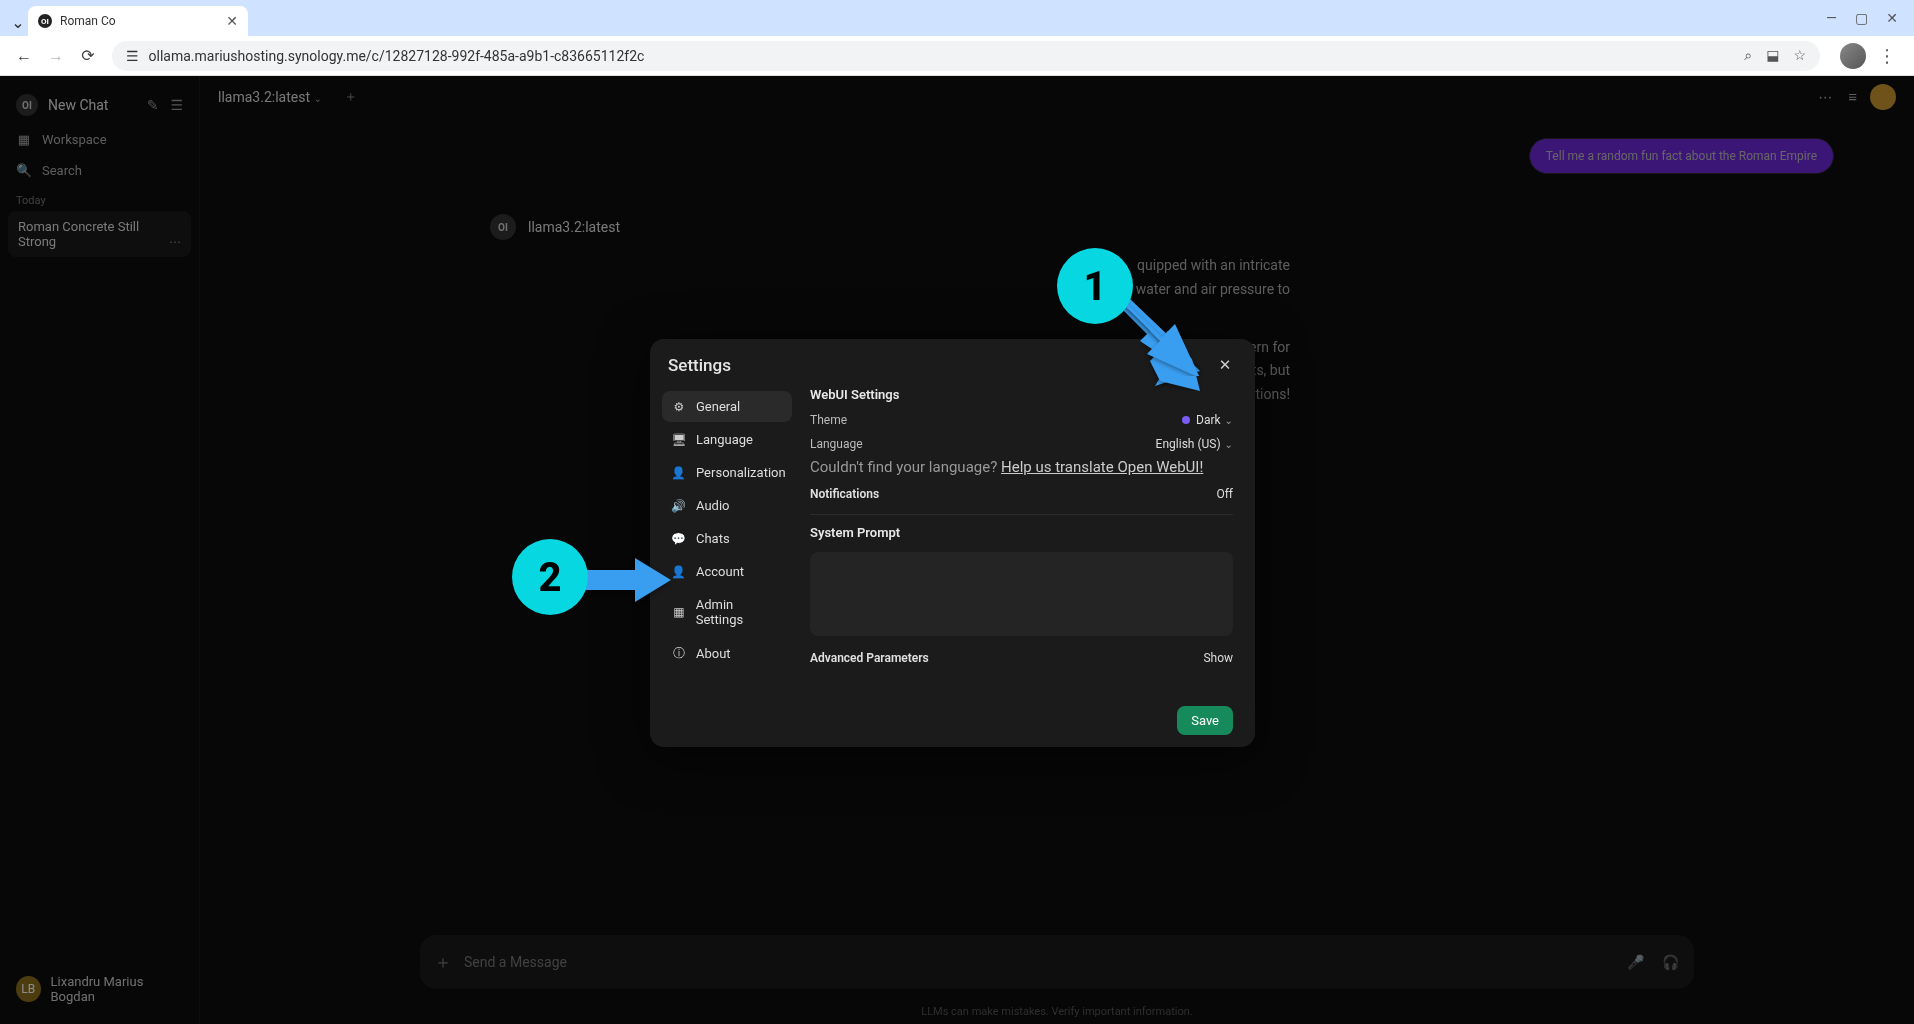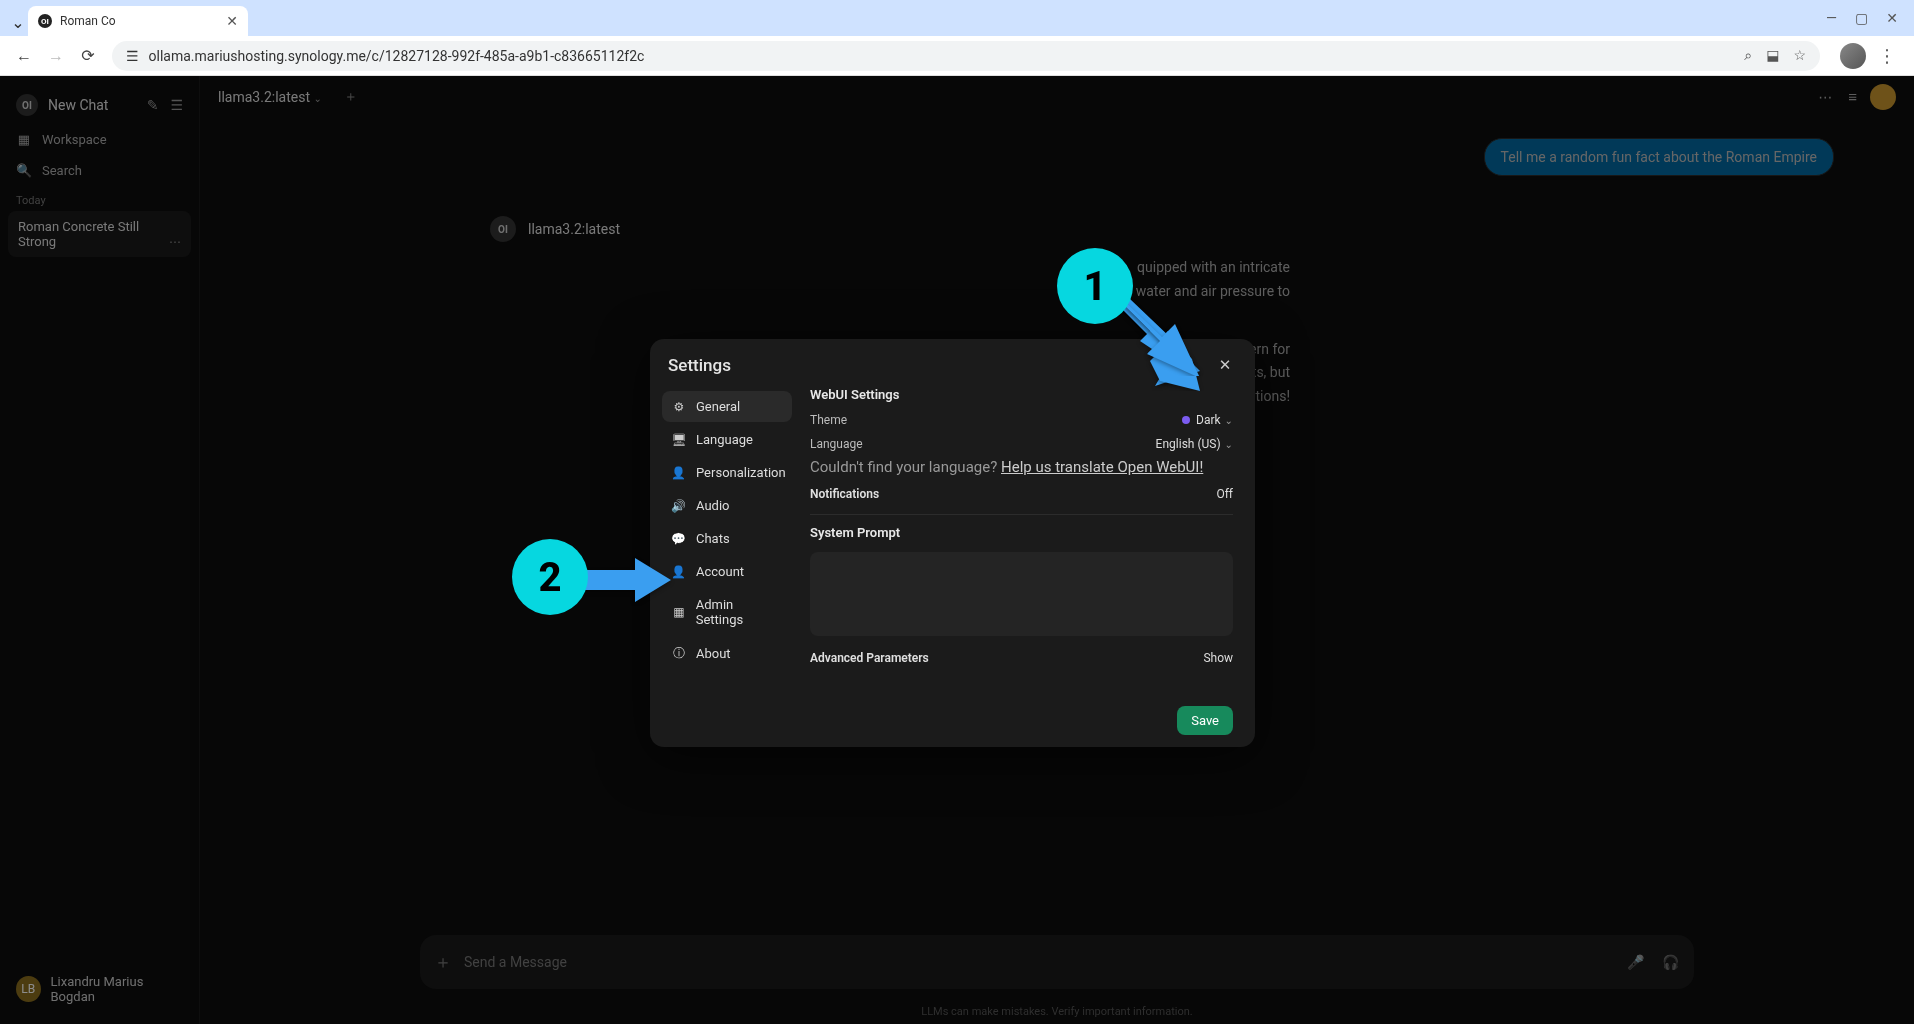--- a/index.html
+++ b/index.html
@@ -37,21 +37,21 @@
     .chat-item-more { color:#888; font-size:12px; }
     .sb-user { margin-top:auto; display:flex; align-items:center; gap:10px; padding:10px 8px; font-size:13px; color:#ccc; }
     .sb-avatar { width:26px; height:26px; border-radius:50%; background:#8a6d1e; display:flex; align-items:center; justify-content:center; font-size:12px; color:#fff; }
     
     .main { flex:1; display:flex; flex-direction:column; position:relative; }
     .topbar { height:42px; display:flex; align-items:center; padding:0 18px; gap:22px; font-size:14px; color:#ddd; }
     .topbar-right { margin-left:auto; display:flex; gap:16px; align-items:center; color:#aaa; }
     .tb-avatar { width:26px; height:26px; border-radius:50%; background:#c8962e; }
     
     .chat-area { flex:1; padding: 20px 40px; overflow:hidden; color:#aaa; font-size:14px; position:relative; }
-    .user-msg { max-width:760px; margin-left:auto; background:#0369a1; border:1px solid #2a2a2a; border-radius:18px; padding:10px 16px; font-size:14px; color:#bbb; width:fit-content; }
+    .user-msg { max-width:760px; margin-left:auto; background:#6d28d9; border:1px solid #2a2a2a; border-radius:18px; padding:10px 16px; font-size:12px; color:#bbb; width:fit-content; }
     .assistant-block { margin-top:40px; max-width:800px; margin-left:250px; }
     .assistant-header { display:flex; align-items:center; gap:12px; margin-bottom:14px; }
     .assistant-avatar { width:26px; height:26px; border-radius:50%; background:#333; display:flex; align-items:center; justify-content:center; font-size:10px; color:#ccc; font-weight:bold; }
     .assistant-text { color:#aaa; font-size:14px; line-height:1.7; }
     
     .composer { height:54px; margin:0 220px 16px; background:#1a1a1a; border-radius:16px; display:flex; align-items:center; padding:0 14px; gap:12px; color:#777; font-size:14px; }
     .composer-right { margin-left:auto; display:flex; gap:18px; color:#888; }
     .footer-note { text-align:center; font-size:11px; color:#555; padding-bottom:6px; }
     
     

